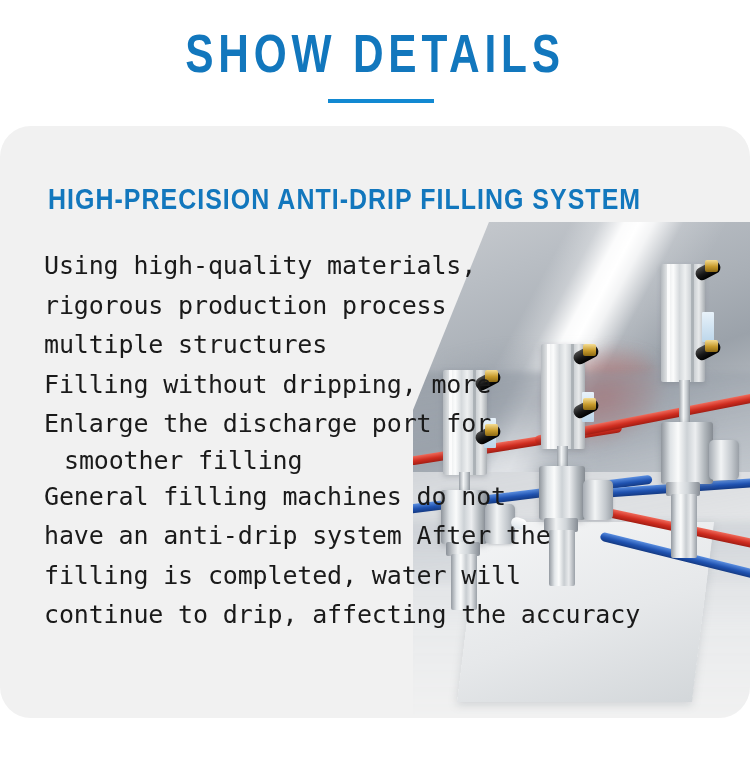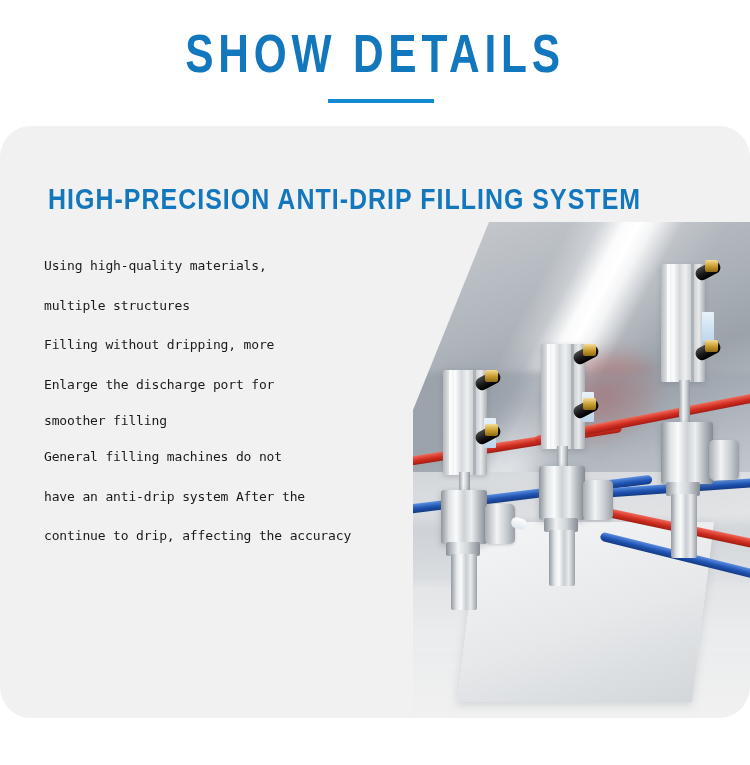--- a/index.html
+++ b/index.html
@@ -176,27 +176,27 @@
     line-height:30px;
     transform:scaleX(0.86);
     transform-origin:0 50%;
     white-space:nowrap;
   }
   .body-copy{
     position:absolute;left:44px;top:120px;width:470px;
   }
   .body-line{
     font-family:"DejaVu Sans Mono", "Liberation Mono", monospace;
-    font-size:13px;
+    font-size:25px;
     line-height:39.5px;
     color:#1a1a1a;
     white-space:pre;
     letter-spacing:-0.15px;
   }
-  .body-line.tight{line-height:33px;}
+  .body-line.tight{line-height:33px;margin-left:20px;}
 </style>
 </head>
 <body>
 
 <div class="header">
   <div class="page-title">SHOW DETAILS</div>
   <div class="title-underline"></div>
 </div>
 
 <div class="panel">
@@ -255,21 +255,23 @@
     <div class="valve-body" style="left:248px;top:200px;width:52px;height:62px;"></div>
     <div class="clamp" style="left:296px;top:218px;"></div>
     <div class="collar" style="left:253px;top:260px;"></div>
     <div class="nozzle" style="left:258px;top:272px;height:64px;"></div>
   </div>
 
   <div class="section-title">HIGH-PRECISION ANTI-DRIP FILLING SYSTEM</div>
 
   <div class="body-copy">
     <div class="body-line">Using high-quality materials,</div>
+    <div class="body-line">rigorous production process</div>
     <div class="body-line">multiple structures</div>
     <div class="body-line">Filling without dripping, more</div>
     <div class="body-line">Enlarge the discharge port for</div>
     <div class="body-line tight">smoother filling</div>
     <div class="body-line">General filling machines do not</div>
     <div class="body-line">have an anti-drip system After the</div>
+    <div class="body-line">filling is completed, water will</div>
     <div class="body-line">continue to drip, affecting the accuracy</div>
   </div>
 </div>
 
 </body></html>

